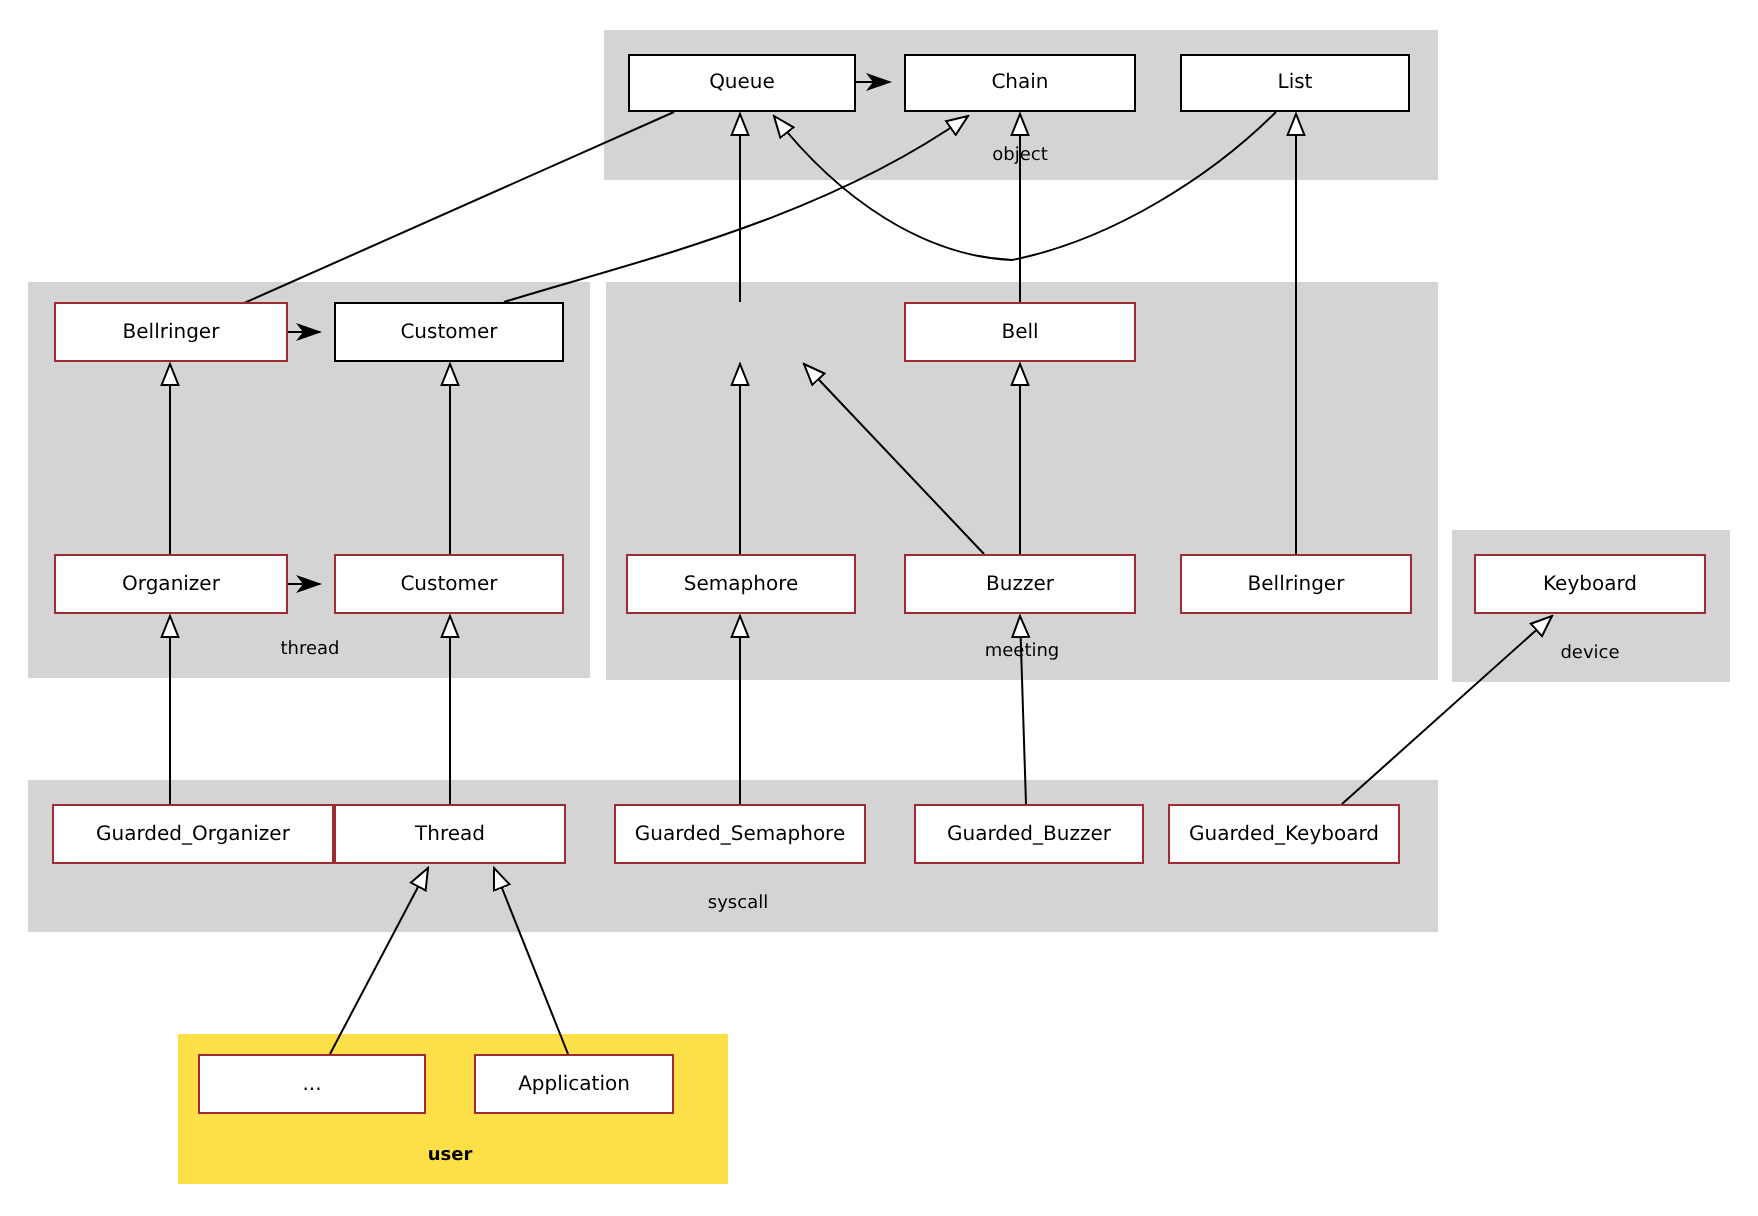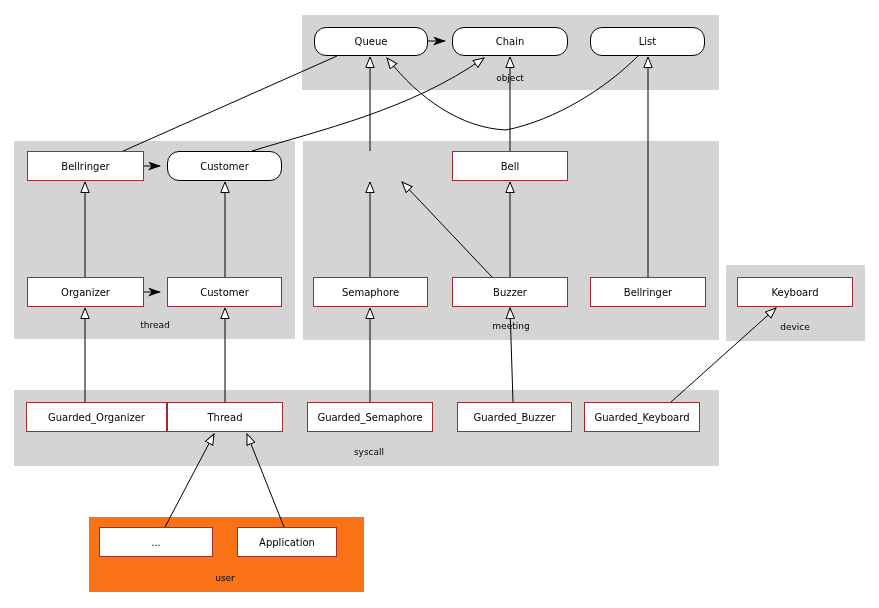--- a/index.html
+++ b/index.html
@@ -1,33 +1,33 @@
 <!DOCTYPE html>
 <html><head>
 <meta charset="utf-8">
 <style>
   html,body{margin:0;padding:0;background:#ffffff;}
   #canvas{
     position:relative;width:879px;height:608px;background:#ffffff;overflow:hidden;
     font-family:"DejaVu Sans","Liberation Sans",sans-serif;
   }
   .cluster{position:absolute;background:#d4d4d4;z-index:0;}
-  .cluster.light{background:#f97316;}
+  .cluster.light{background:#fde047;font-weight:bold;}
   .cluster-label{
     position:absolute;transform:translateX(-50%);
     font-size:9px;color:#000;white-space:nowrap;
   }
   #edges{position:absolute;left:0;top:0;z-index:1;pointer-events:none;}
   .node{
     position:absolute;z-index:2;background:#ffffff;
     border:1px solid #9e2b33;box-sizing:border-box;
     display:flex;align-items:center;justify-content:center;
     font-size:10px;color:#000;white-space:nowrap;cursor:pointer;
   }
-  .node.black{border-color:#000000;border-radius:12px;}
+  .node.black{border-color:#000000;}
   .edge{fill:none;stroke:#000;stroke-width:1;}
 </style>
 </head>
 <body>
 
 <div id="canvas">
 
   <div class="cluster" style="left:302px;top:15px;width:417px;height:75px">
     <span class="cluster-label" style="left:208px;bottom:7px">object</span>
   </div>

